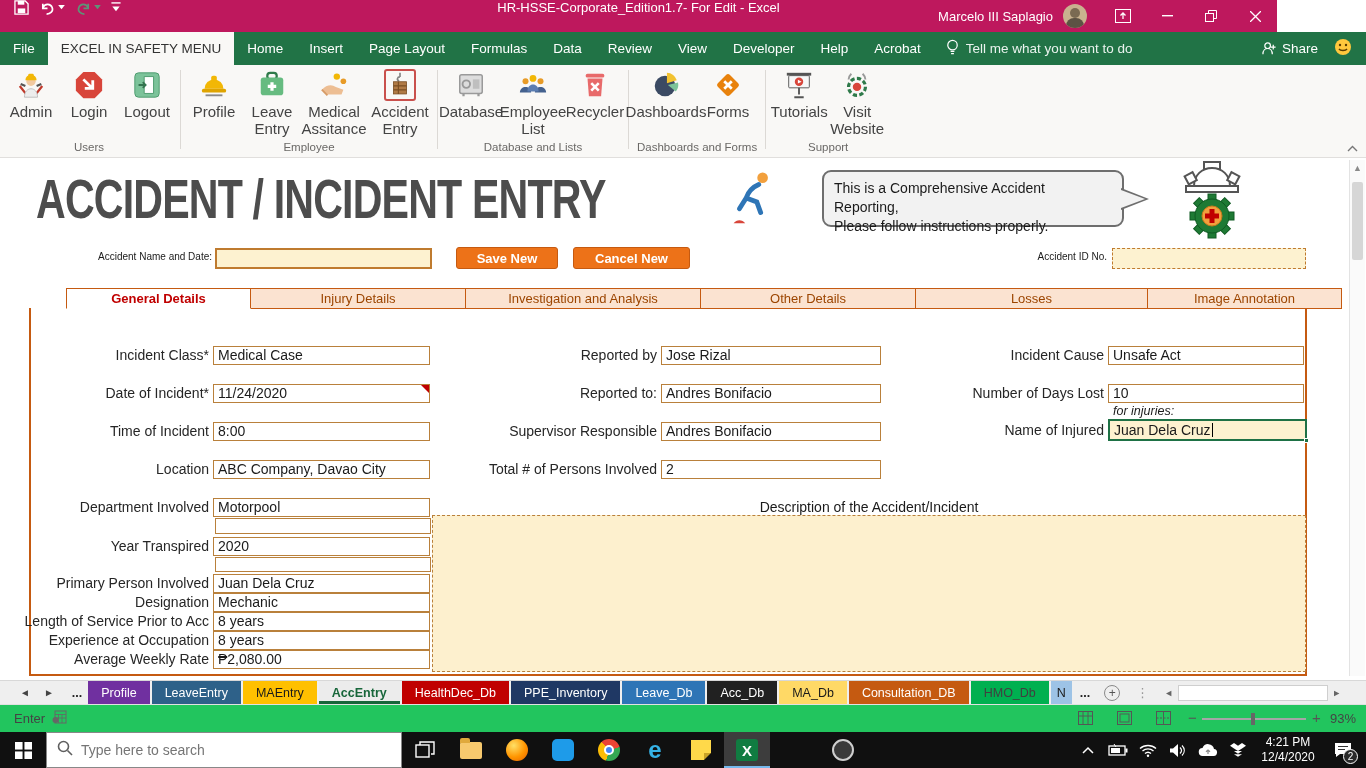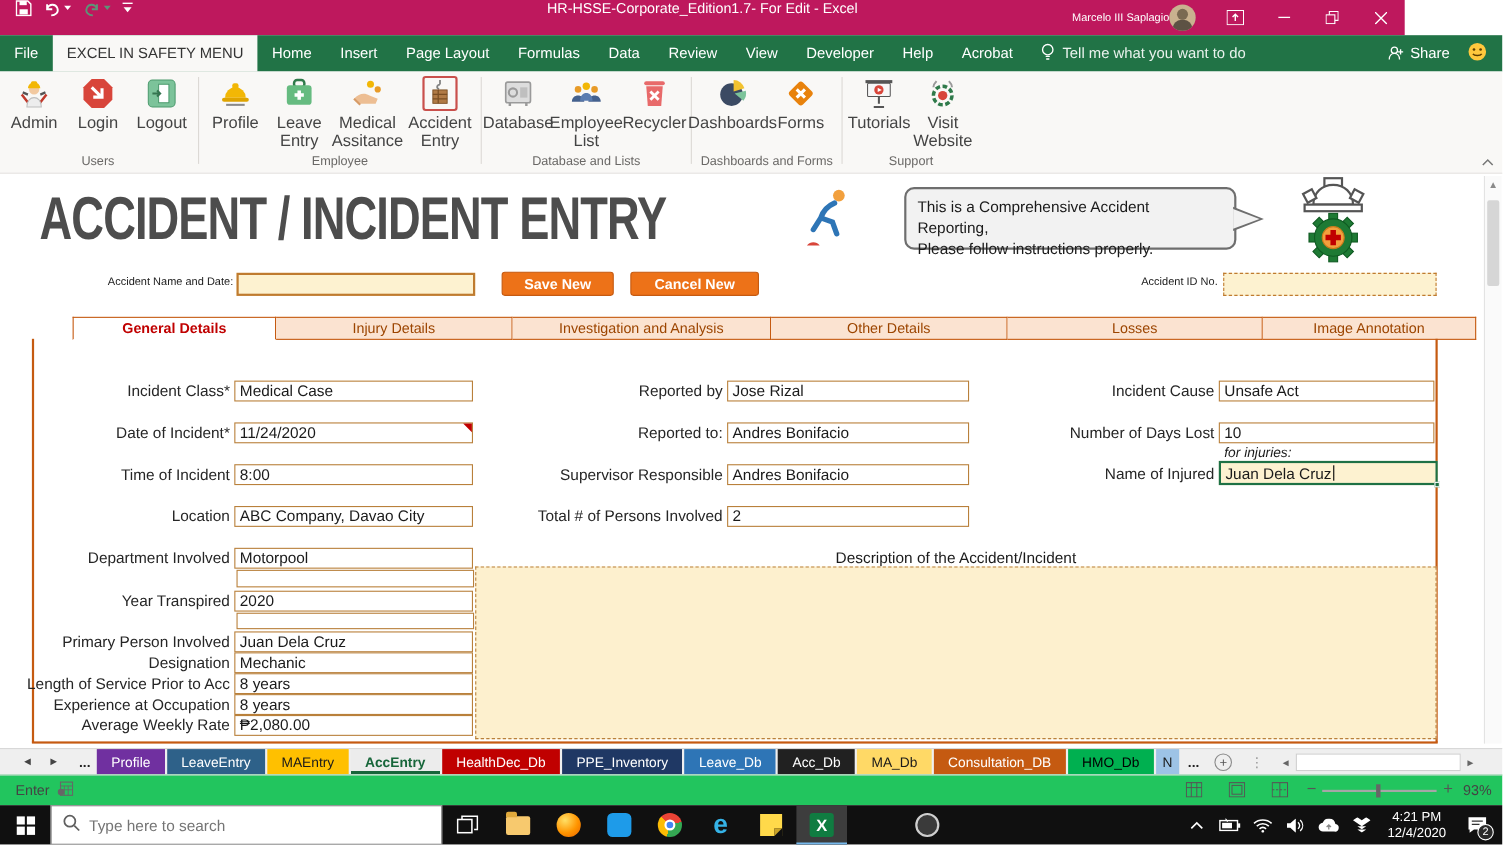--- a/index.html
+++ b/index.html
@@ -6,21 +6,21 @@
   html,body { width:1366px; height:768px; overflow:hidden; }
   body { font-family:"Liberation Sans", sans-serif; }
   .screen { position:relative; width:1366px; height:768px; background:#fff; overflow:hidden; }
 
   
   .titlebar { position:absolute; left:0; top:0; width:1277px; height:32px; background:#be185d; display:flex; align-items:flex-start; color:#fff; }
   .qat { display:flex; align-items:center; gap:10px; padding-left:14px; }
   .qat .qbtn { display:flex; align-items:center; gap:2px; }
   .tb-title { position:absolute; left:50%; transform:translateX(-50%); font-size:13px; white-space:nowrap; }
   .tb-right { position:absolute; right:0; top:0; height:32px; display:flex; align-items:center; }
-  .tb-user { font-size:10px; margin-right:0; }
+  .tb-user { font-size:13px; margin-right:10px; }
   .avatar { width:24px; height:24px; border-radius:50%; background:#c9b28f; position:relative; overflow:hidden; margin-right:14px; }
   .avatar:before { content:""; position:absolute; left:7px; top:4px; width:10px; height:10px; border-radius:50%; background:#7a6a52; }
   .avatar:after { content:""; position:absolute; left:3px; top:14px; width:18px; height:12px; border-radius:8px 8px 0 0; background:#5d5244; }
   .winbtn { width:44px; height:32px; display:flex; align-items:center; justify-content:center; font-size:14px; }
   .winbtn svg { display:block; }
 
   
   .menubar { position:absolute; left:0; top:32px; width:1366px; height:33px; background:#217346; display:flex; align-items:stretch; color:#fff; font-size:13.5px; }
   .mtab { display:flex; align-items:center; padding:0 13px; white-space:nowrap; }
   .mtab.active { background:#F9F8F6; color:#333; }
@@ -590,21 +590,21 @@
     <div class="sheet-tab" style="background:#7030A0;color:#fff">Profile</div>
     <div class="sheet-tab" style="background:#2E6189;color:#fff">LeaveEntry</div>
     <div class="sheet-tab" style="background:#FFC000;color:#1a1a1a">MAEntry</div>
     <div class="sheet-tab" style="background:#ECECEC;color:#17663A;font-weight:bold;box-shadow:inset 0 -3px 0 #17663A">AccEntry</div>
     <div class="sheet-tab" style="background:#C00000;color:#fff">HealthDec_Db</div>
     <div class="sheet-tab" style="background:#1F3864;color:#fff">PPE_Inventory</div>
     <div class="sheet-tab" style="background:#2E75B6;color:#fff">Leave_Db</div>
     <div class="sheet-tab" style="background:#212121;color:#fff">Acc_Db</div>
     <div class="sheet-tab" style="background:#FFD966;color:#1a1a1a">MA_Db</div>
     <div class="sheet-tab" style="background:#C55A11;color:#fff">Consultation_DB</div>
-    <div class="sheet-tab" style="background:#00B050;color:#000000">HMO_Db</div>
+    <div class="sheet-tab" style="background:#00B050;color:#404040">HMO_Db</div>
     <div class="sheet-tab" style="background:#9DC3E6;color:#1a1a1a;padding:0 6px">N</div>
     <span class="sellipsis">...</span>
     <span class="snew">
         <span class="plus">+</span>
       </span>
     <span class="sdots">⋮</span>
     <div class="hscroll">
       <span class="harr">◄</span>
       <span class="htrack"></span>
       <span class="harr">►</span>

